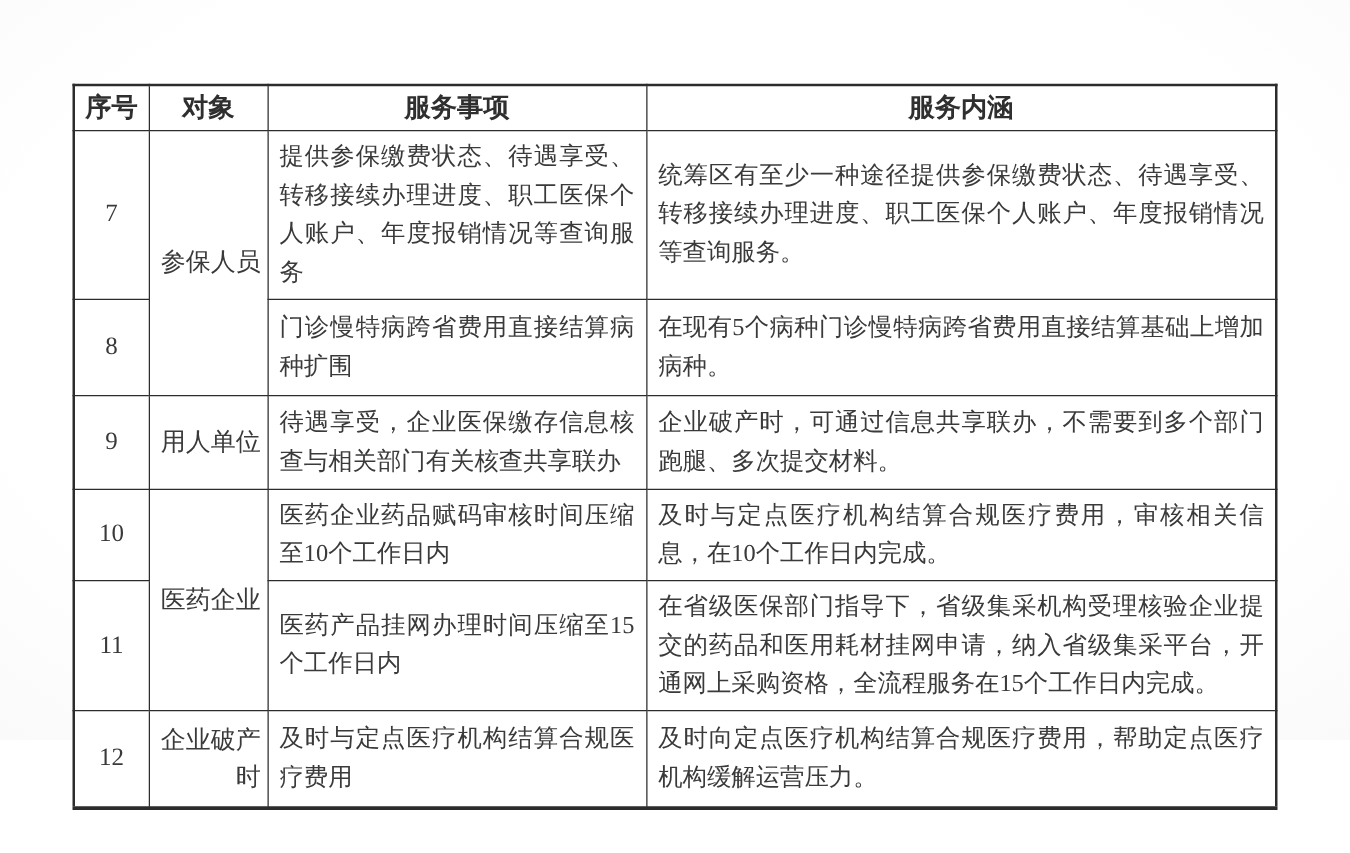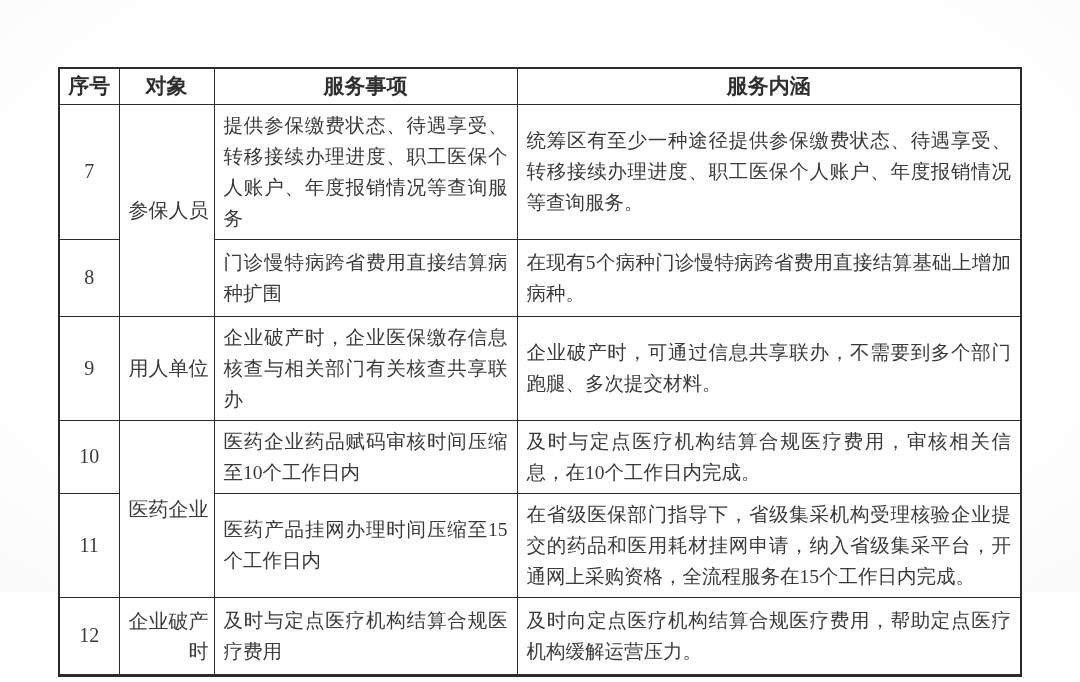--- a/index.html
+++ b/index.html
@@ -95,21 +95,21 @@
         <td class="c-content">统筹区有至少一种途径提供参保缴费状态、待遇享受、转移接续办理进度、职工医保个人账户、年度报销情况等查询服务。</td>
       </tr>
       <tr class="h-r8">
         <td class="c-no">8</td>
         <td class="c-item">门诊慢特病跨省费用直接结算病种扩围</td>
         <td class="c-content">在现有5个病种门诊慢特病跨省费用直接结算基础上增加病种。</td>
       </tr>
       <tr class="h-r9">
         <td class="c-no">9</td>
         <td class="c-target">用人单位</td>
-        <td class="c-item">企业破产时，企业医保缴存信息核查与相关部门有关核查共享联办</td>
+        <td class="c-item">待遇享受，企业医保缴存信息核查与相关部门有关核查共享联办</td>
         <td class="c-content">企业破产时，可通过信息共享联办，不需要到多个部门跑腿、多次提交材料。</td>
       </tr>
       <tr class="h-r10">
         <td class="c-no">10</td>
         <td class="c-target" rowspan="2">医药企业</td>
         <td class="c-item">医药企业药品赋码审核时间压缩至10个工作日内</td>
         <td class="c-content">及时与定点医疗机构结算合规医疗费用，审核相关信息，在10个工作日内完成。</td>
       </tr>
       <tr class="h-r11">
         <td class="c-no">11</td>

